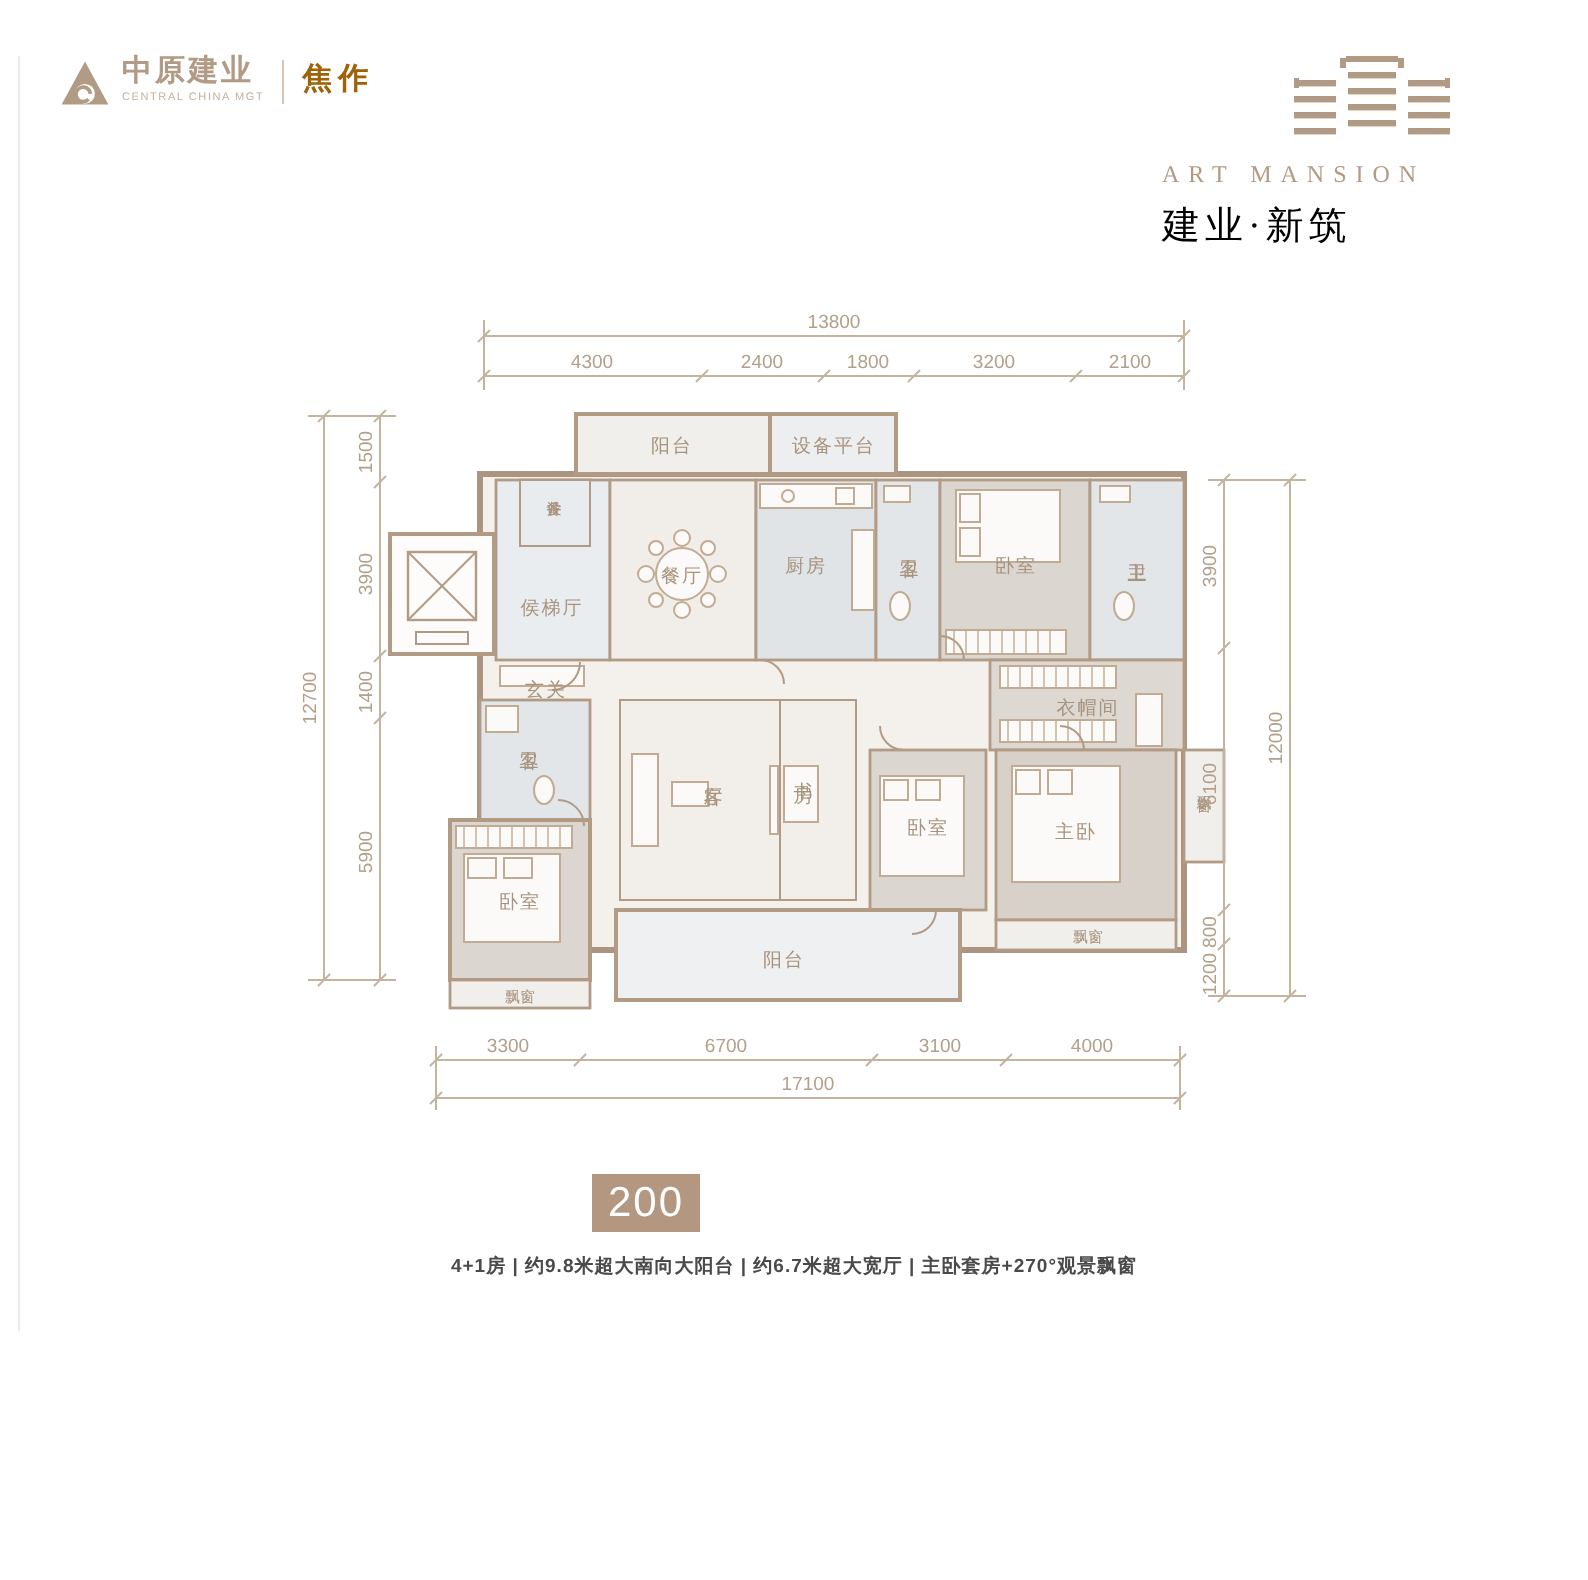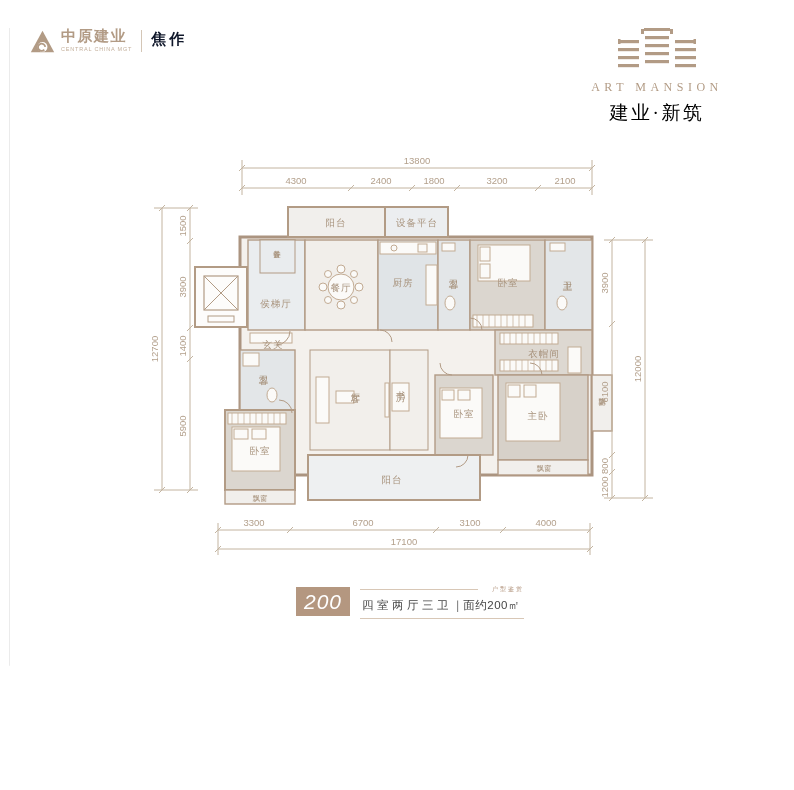--- a/index.html
+++ b/index.html
@@ -6,42 +6,42 @@
   body { background:#ffffff; font-family:"Liberation Sans", sans-serif; }
   .canvas { position:relative; width:794px; height:666px; background:#ffffff; overflow:hidden;border-radius:12px; }
 
   
   .hdr-left { position:absolute; left:29px; top:28px; display:flex; align-items:flex-start; }
   .hdr-left .mark { width:27px; height:27px; }
   .hdr-left .names { margin-left:5px; }
   .brand-cn { font-size:15px; font-weight:bold; color:#b29b85; letter-spacing:1.5px; line-height:16px; }
   .brand-en { font-size:5.5px; color:#c3af9b; letter-spacing:0.8px; margin-top:2px; }
   .hdr-divider { width:1px; height:22px; background:#d4c6b6; margin:2px 9px 0 9px; }
-  .hdr-city { font-size:15px; color:#0f172a; letter-spacing:3px; font-weight:bold; margin-top:2px; }
-
-  .hdr-right { position:absolute; right:32px; top:26px; width:210px; text-align:center; }
+  .hdr-city { font-size:15px; color:#a16207; letter-spacing:3px; font-weight:bold; margin-top:2px; }
+
+  .hdr-right { position:absolute; right:3px; top:26px; width:210px; }
   .proj-en { font-size:12px; color:#b29b85; letter-spacing:4.5px; margin-top:6px;
              font-family:"Liberation Serif", serif; }
   .proj-cn { font-size:19px; color:#000000; letter-spacing:2.5px; margin-top:5px;
              font-family:"Liberation Serif", serif; }
 
   .edge-line { position:absolute; left:9px; top:28px; width:1px; height:680px; background:#ebebeb; }
   .edge-bar  { position:absolute; left:3px; top:712px; width:10px; height:76px; background:#ededed; }
 
   
   .plan { position:absolute; left:140px; top:145px; }
   svg text { font-family:"Liberation Sans", sans-serif; }
   .dim { font-size:9.5px; fill:#b3a08c; }
   .room { font-size:9.5px; fill:#a8937d; letter-spacing:1px; }
   .room-s { font-size:7.5px; fill:#a8937d; }
   .vtext { writing-mode:vertical-rl; text-orientation:upright; }
 
   
   .badge { position:absolute; left:296px; top:587px; width:54px; height:29px; background:#b49780;
-           color:#ffffff; font-size:21px; letter-spacing:1px; display:flex; align-items:center; justify-content:center;font-style:italic; }
+           color:#ffffff; font-size:21px; letter-spacing:1px; display:flex; align-items:center; justify-content:center; }
   .spec-wrap { position:absolute; left:360px; top:585px; width:164px; }
   .spec-cap { font-size:6px; color:#b49780; letter-spacing:2px; text-align:right; }
   .spec-rule { height:1px; background:#d8c7b6; }
   .spec-rule.top { width:118px; display:inline-block; vertical-align:middle; }
   .spec-line1 { display:flex; align-items:center; justify-content:space-between; height:8px; }
   .spec-text { font-size:11.5px; color:#454545; padding:5px 0 5px 2px; }
   .spec-text .sp { letter-spacing:3.5px; }
   .spec-text .ar { letter-spacing:0.5px; }
   .features { position:absolute; left:0; top:627px; width:794px; text-align:center;
               font-size:9.5px; font-weight:bold; color:#4a4a4a; letter-spacing:0.5px; }
@@ -308,30 +308,21 @@
       <text class="dim" x="114" y="381" text-anchor="middle">3300</text>
       <text class="dim" x="223" y="381" text-anchor="middle">6700</text>
       <text class="dim" x="330" y="381" text-anchor="middle">3100</text>
       <text class="dim" x="406" y="381" text-anchor="middle">4000</text>
       <text class="dim" x="264" y="400" text-anchor="middle">17100</text>
     </g>
   </svg>
   </div>
 
   <div class="badge">200</div>
-  <div class="spec-wrap">
-    <div class="spec-line1">
-      <span class="spec-rule top"></span>
-      <span class="spec-cap">户型鉴赏</span>
-    </div>
-    <div class="spec-text">
-      <span class="sp">四室两厅三卫</span><span>｜</span><span class="ar">面约200㎡</span>
-    </div>
-    <div class="spec-rule" style="width:164px;"></div>
-  </div>
+  <div class="features">4+1房 | 约9.8米超大南向大阳台 | 约6.7米超大宽厅 | 主卧套房+270°观景飘窗</div>
 
   <div class="disclaimer">
     <span>温馨提示：1、本项目由焦作市相关房地产开发有限公司投资开发建设，开发商为河南中原建业城市发展有限公司</span><span class="hl1">（焦作房产网整理发布）</span><span>，本宣传资料相关内容仅供参考，不构成要约；2、本资料制作时</span><span>间为2021年5月，因时间、政策变化等原因，相关内容可能调整，敬请留意最新资料；凡涉及面积均为建筑面积，最终以</span><span class="hl2">《商品房买卖合同》</span><span>及政府批准文件约定为准；3、相关配套仅供参</span><span>考信息，最终以实际交付及政府规划批复信息为准。</span>
   </div>
 
   <div class="f-logo">
     <svg width="84" height="80" viewBox="0 0 84 80">
       <polygon points="42,2 2,26 82,26" fill="#e2514c"></polygon>
       <g stroke="#8f989d" stroke-width="7" fill="none">
         <path d="M15,31 V73 H66"></path>

